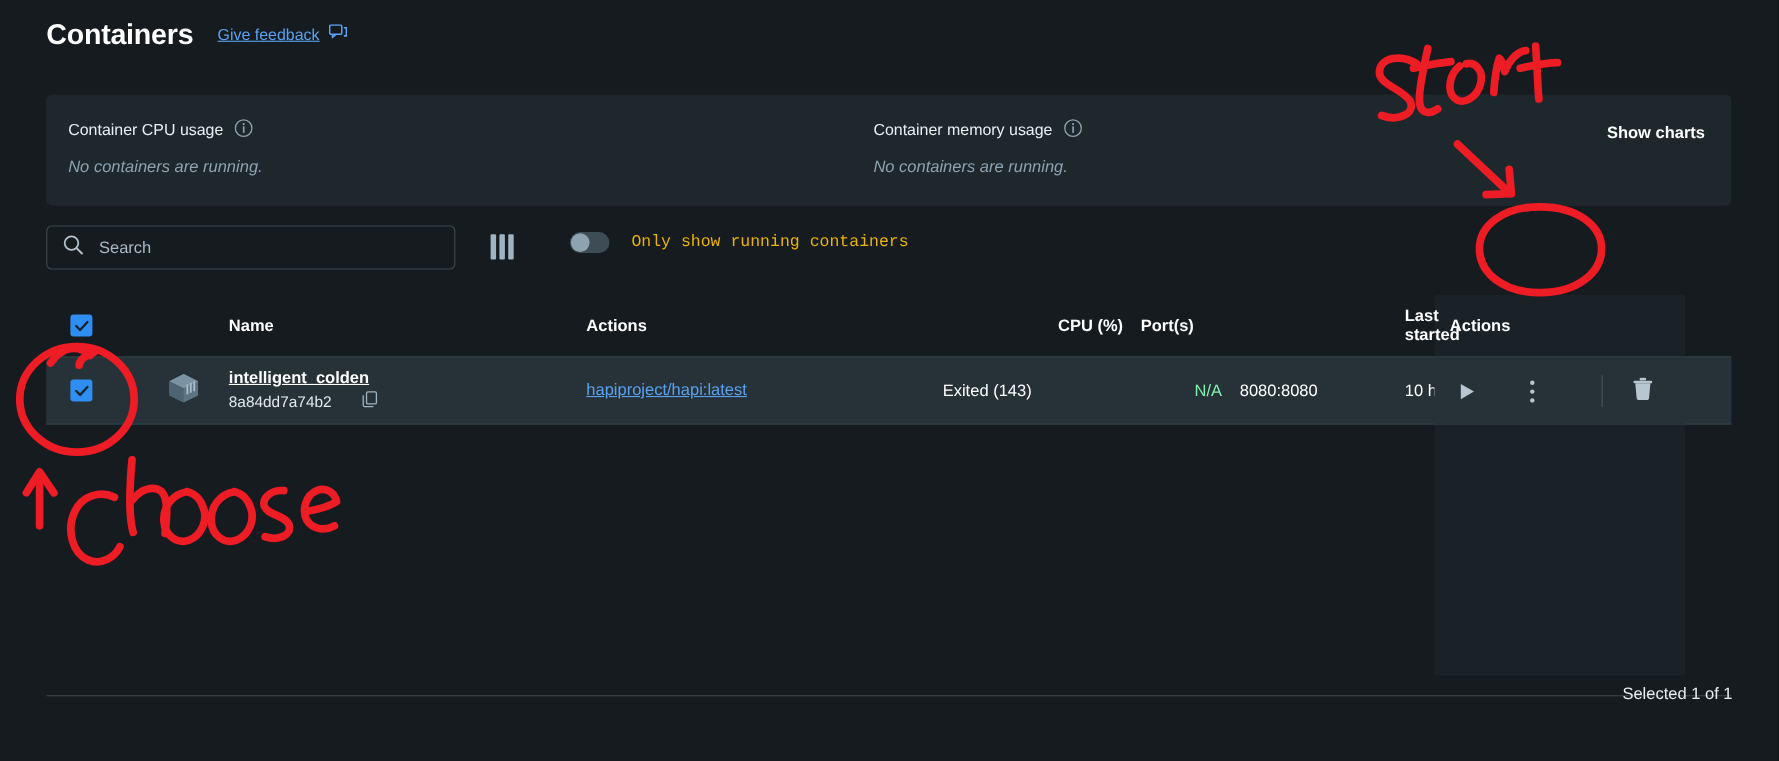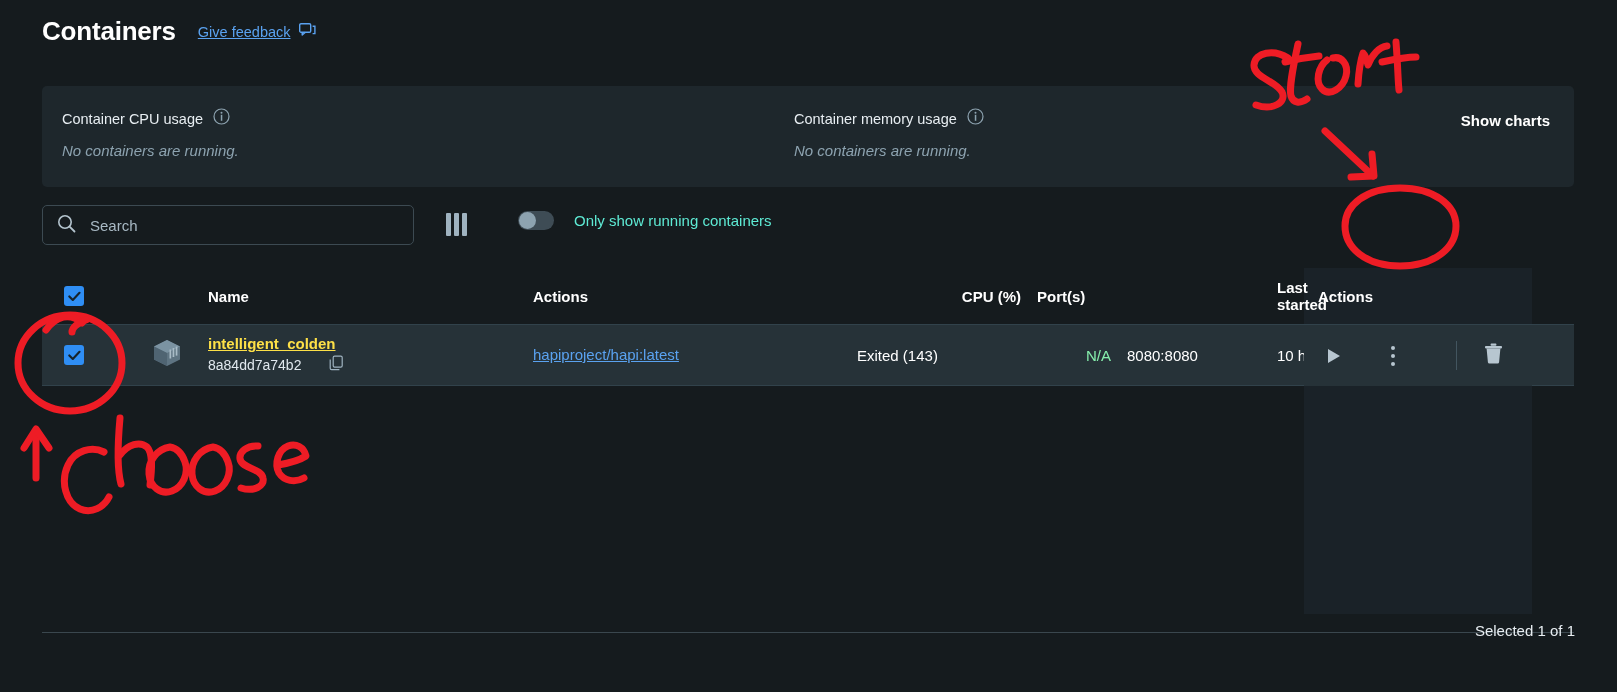--- a/index.html
+++ b/index.html
@@ -90,21 +90,21 @@
   }
   .toggle {
     position: relative; width: 36px; height: 19px;
     background: #3e4c55; border-radius: 10px; cursor: pointer;
   }
   .toggle .knob {
     position: absolute; left: 1px; top: 1px;
     width: 17px; height: 17px; border-radius: 50%;
     background: #8da3b0;
   }
-  .toggle-label { font-size: 15px; color: #5eead4; }
+  .toggle-label { font-size: 15px; color: #eab308; font-family: Liberation Mono, monospace; }
 
   .actions-right {
     position: absolute; right: 0; top: 0;
     display: flex; align-items: center;
   }
   .btn-delete {
     width: 80px; height: 40px;
     background: #dc3545; color: #ffffff;
     border: 0; border-radius: 5px;
     font-size: 15px; font-weight: bold; cursor: pointer;
@@ -154,21 +154,21 @@
 
   .trow {
     height: 62px;
     background: #263238;
     border-top: 1px solid #31424b;
     border-bottom: 1px solid #31424b;
   }
   .cube-icon { display: block; }
   .name-cell { display: flex; flex-direction: column; gap: 3px; }
   .cname {
-    font-size: 15px; font-weight: bold; color: #fde047;
+    font-size: 15px; font-weight: bold; color: #ffffff;
     text-decoration: underline; cursor: pointer; width: fit-content;
   }
   .cid-row { display: flex; align-items: center; gap: 28px; }
   .cid { font-size: 14px; color: #e0e8ee; }
   .copy-icon { display: block; cursor: pointer; }
   .img-link {
     font-size: 15px; color: #5aa2f0; text-decoration: underline; cursor: pointer;
     width: fit-content;
   }
   .status-txt { font-size: 15px; color: #ffffff; }

